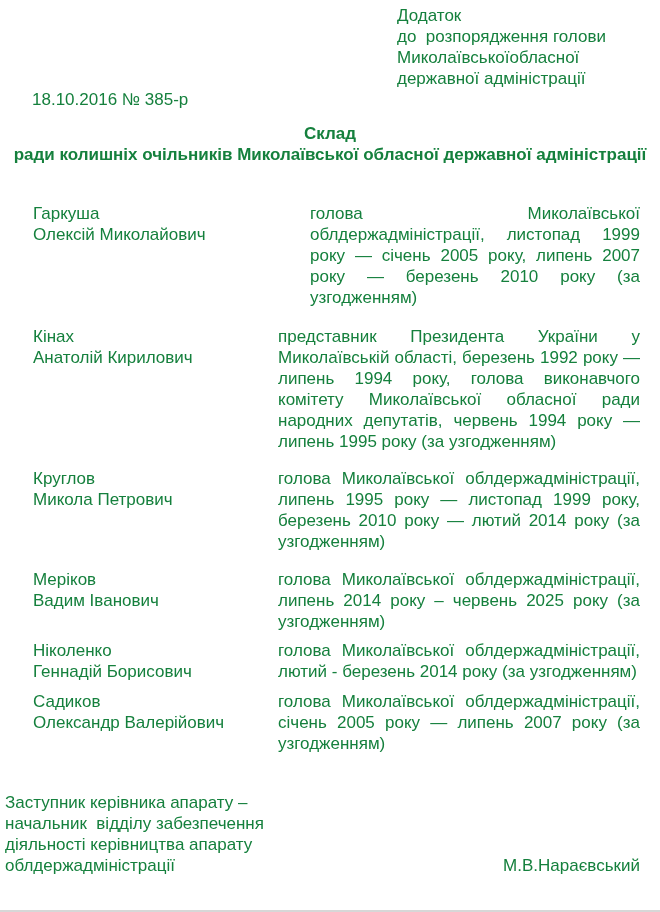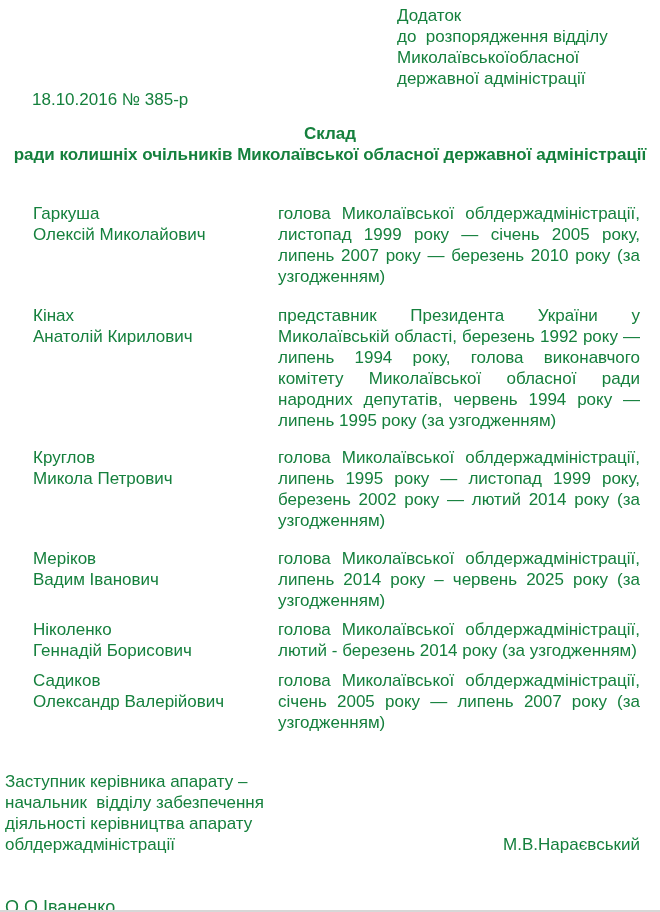--- a/index.html
+++ b/index.html
@@ -33,21 +33,21 @@
   }
   .title-block .subtitle { white-space: nowrap; }
   
   .members {
     margin: 38px 20px 0 33px;
   }
   .member-row {
     display: grid;
     grid-template-columns: 245px 1fr;
   }
-  .member-row.gap-18 { margin-bottom: 18px; }
+  .member-row.gap-18 { margin-bottom: 18px; gap: 32px; }
   .member-row.gap-16 { margin-bottom: 16px; }
   .member-row.gap-17 { margin-bottom: 17px; }
   .member-row.gap-0  { margin-bottom: 8px; }
   .member-row.gap-13 { margin-bottom: 9px; }
   .member-desc {
     text-align: justify;
     text-align-last: left;
   }
   
   .signature {
@@ -71,21 +71,21 @@
     background: #d7d7d7;
   }
 </style>
 </head>
 <body>
 
 <div class="page">
 
   <div class="appendix">
     <div class="appendix-line">Додаток</div>
-    <div class="appendix-line">до  розпорядження відділу</div>
+    <div class="appendix-line">до  розпорядження голови</div>
     <div class="appendix-line justify-line">
       <span>Миколаївської</span>
       <span>обласної</span>
     </div>
     <div class="appendix-line">державної адміністрації</div>
   </div>
 
   <div class="date-line">18.10.2016 № 385-р</div>
 
   <div class="title-block">
@@ -109,21 +109,21 @@
         <div>Анатолій Кирилович</div>
       </div>
       <div class="member-desc">представник Президента України у Миколаївській області, березень 1992 року — липень 1994 року, голова виконавчого комітету Миколаївської обласної ради народних депутатів, червень 1994 року — липень 1995 року (за узгодженням)</div>
     </div>
 
     <div class="member-row gap-17">
       <div class="member-name">
         <div>Круглов</div>
         <div>Микола Петрович</div>
       </div>
-      <div class="member-desc">голова Миколаївської облдержадміністрації, липень 1995 року — листопад 1999 року, березень 2002 року — лютий 2014 року (за узгодженням)</div>
+      <div class="member-desc">голова Миколаївської облдержадміністрації, липень 1995 року — листопад 1999 року, березень 2010 року — лютий 2014 року (за узгодженням)</div>
     </div>
 
     <div class="member-row gap-0">
       <div class="member-name">
         <div>Меріков</div>
         <div>Вадим Іванович</div>
       </div>
       <div class="member-desc">голова Миколаївської облдержадміністрації, липень 2014 року – червень 2025 року (за узгодженням)</div>
     </div>
 

